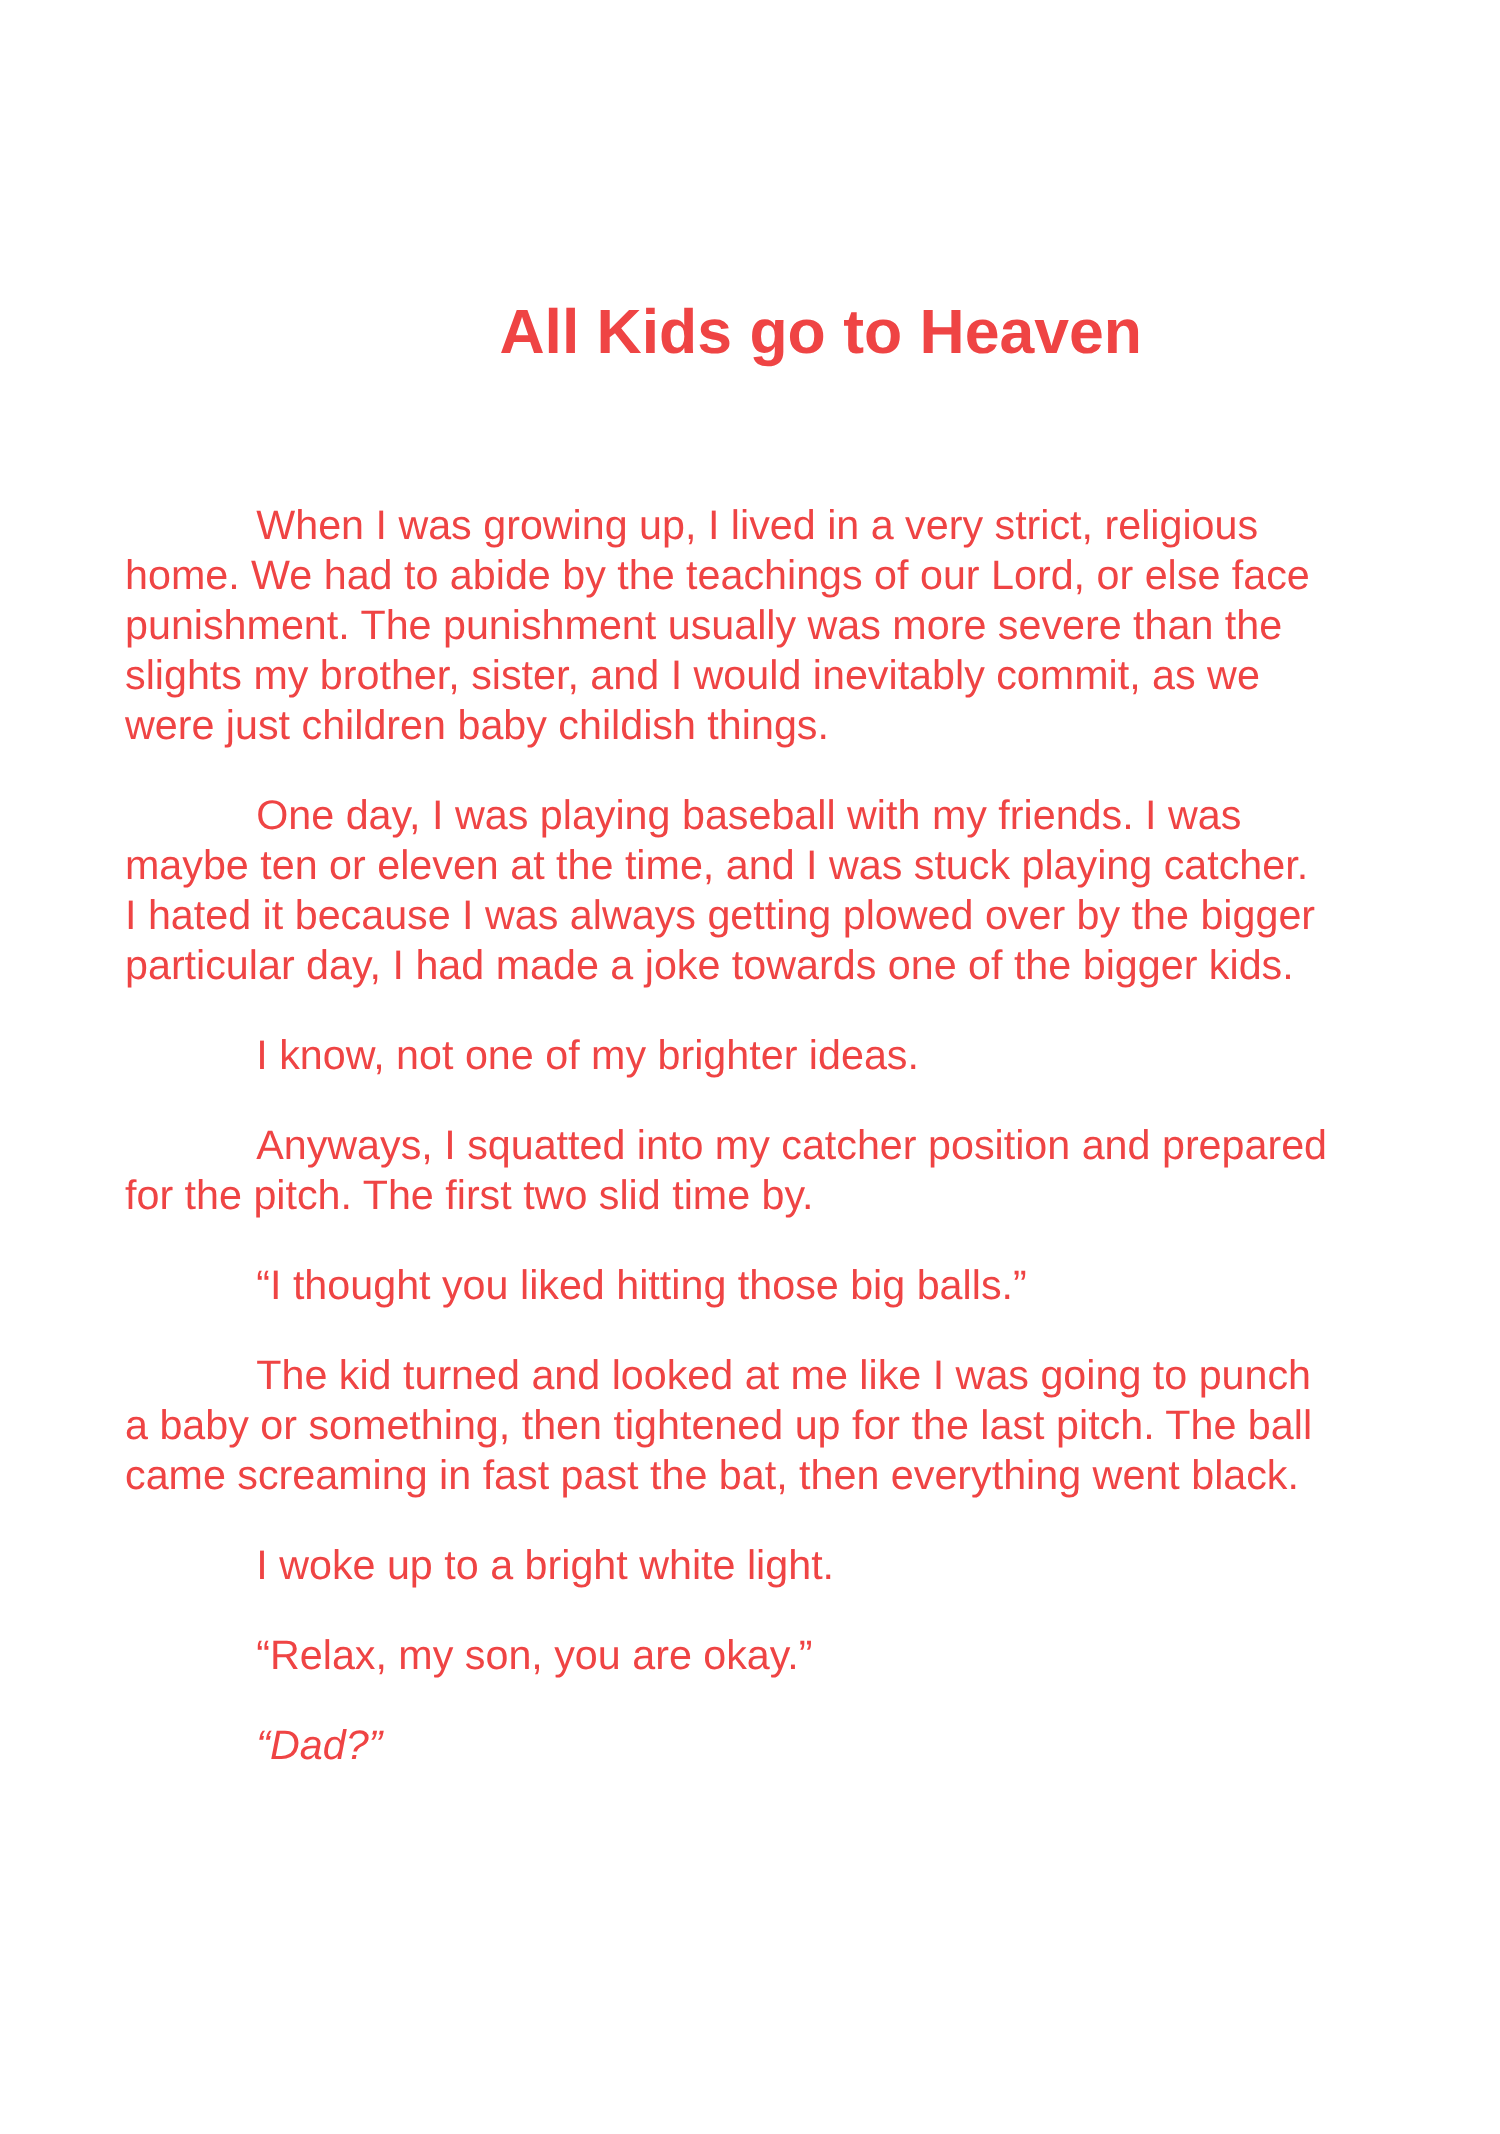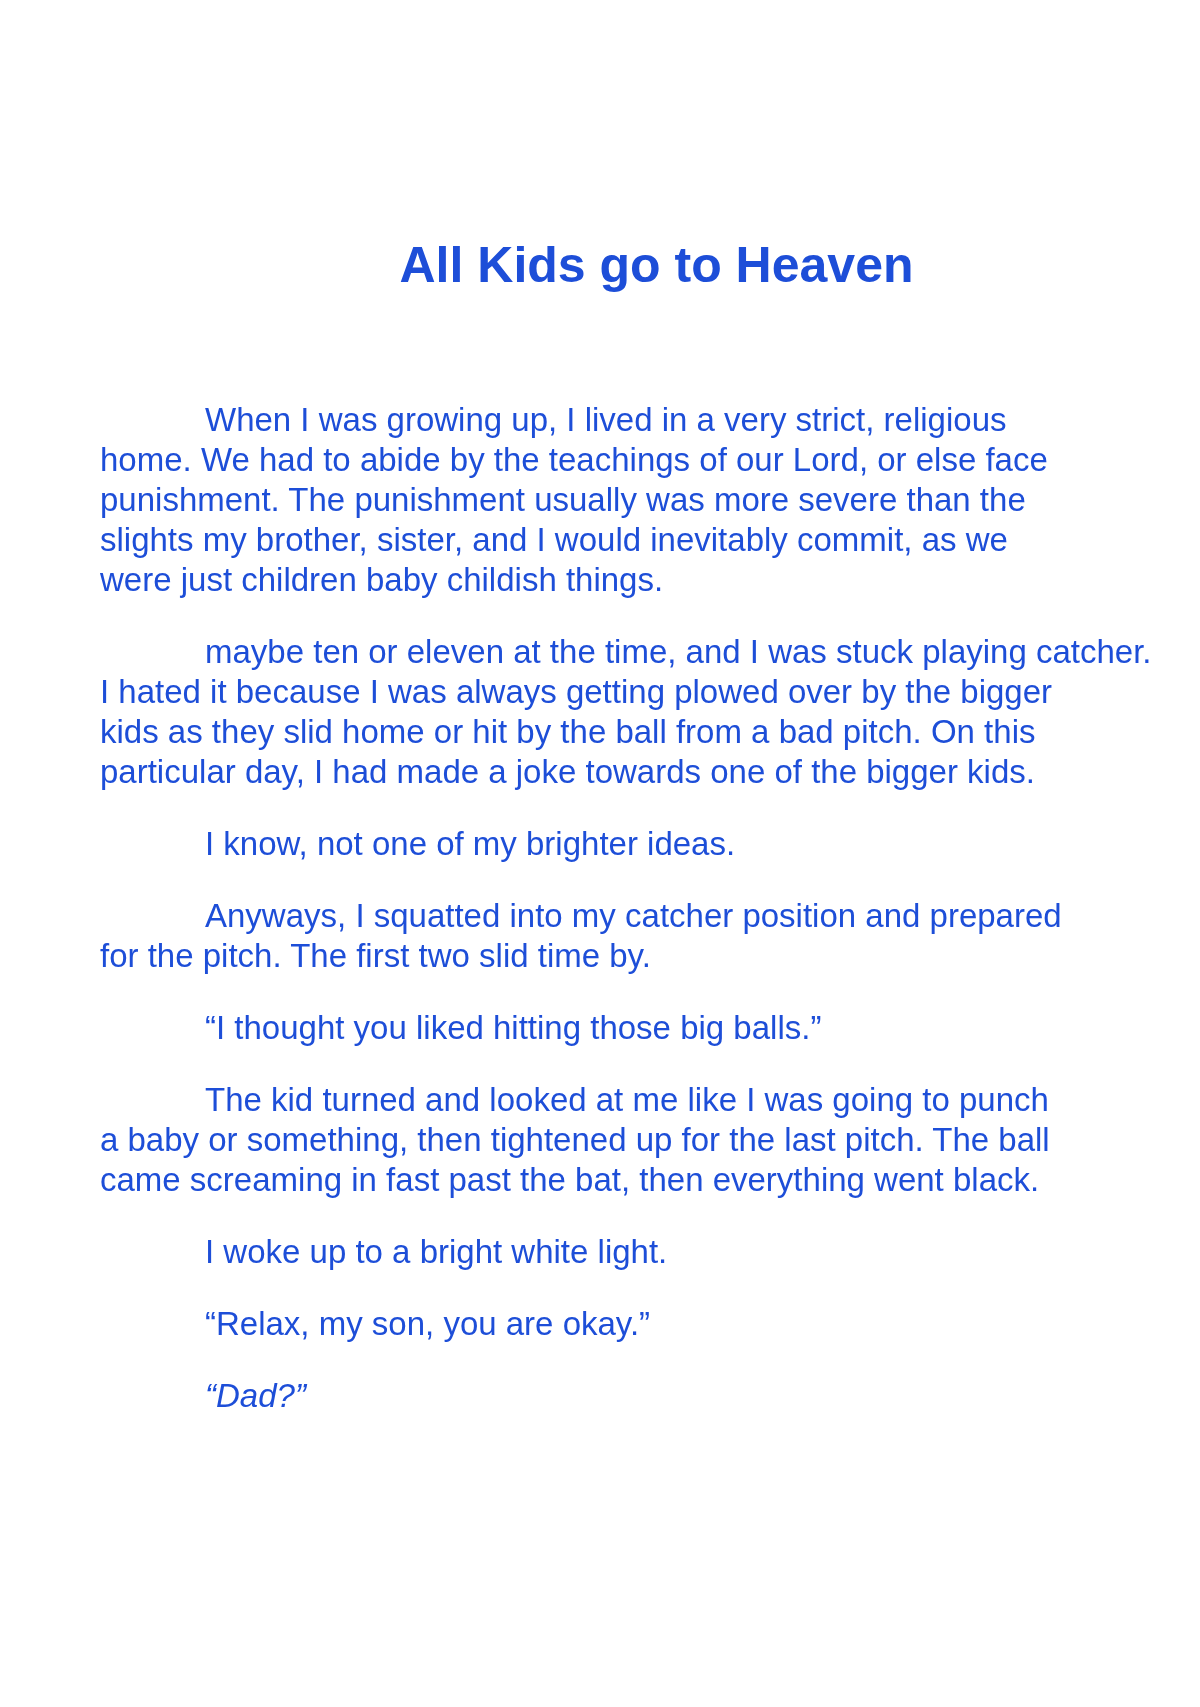--- a/index.html
+++ b/index.html
@@ -5,21 +5,21 @@
   html, body {
     margin: 0;
     padding: 0;
     background: #ffffff;
   }
   .page {
     position: relative;
     width: 1200px;
     height: 1707px;
     background: #ffffff;
-    color: #1d4ed8;
+    color: #ef4444;
     overflow: hidden;
     font-family: "Liberation Sans", "DejaVu Sans", sans-serif;
   }
   .doc {
     position: absolute;
     left: 100px;
     top: 0;
     width: 1008px;
   }
   .doc-title {
@@ -58,23 +58,23 @@
     <div class="doc-title">All Kids go to Heaven</div>
     <div class="doc-body">
         <div class="para">
           <div class="line">When I was growing up, I lived in a very strict, religious</div>
           <div class="line">home. We had to abide by the teachings of our Lord, or else face</div>
           <div class="line">punishment. The punishment usually was more severe than the</div>
           <div class="line">slights my brother, sister, and I would inevitably commit, as we</div>
           <div class="line">were just children baby childish things.</div>
         </div>
         <div class="para">
+          <div class="line">One day, I was playing baseball with my friends. I was</div>
           <div class="line">maybe ten or eleven at the time, and I was stuck playing catcher.</div>
           <div class="line">I hated it because I was always getting plowed over by the bigger</div>
-          <div class="line">kids as they slid home or hit by the ball from a bad pitch. On this</div>
           <div class="line">particular day, I had made a joke towards one of the bigger kids.</div>
         </div>
         <div class="para">
           <div class="line">I know, not one of my brighter ideas.</div>
         </div>
         <div class="para">
           <div class="line">Anyways, I squatted into my catcher position and prepared</div>
           <div class="line">for the pitch. The first two slid time by.</div>
         </div>
         <div class="para">

